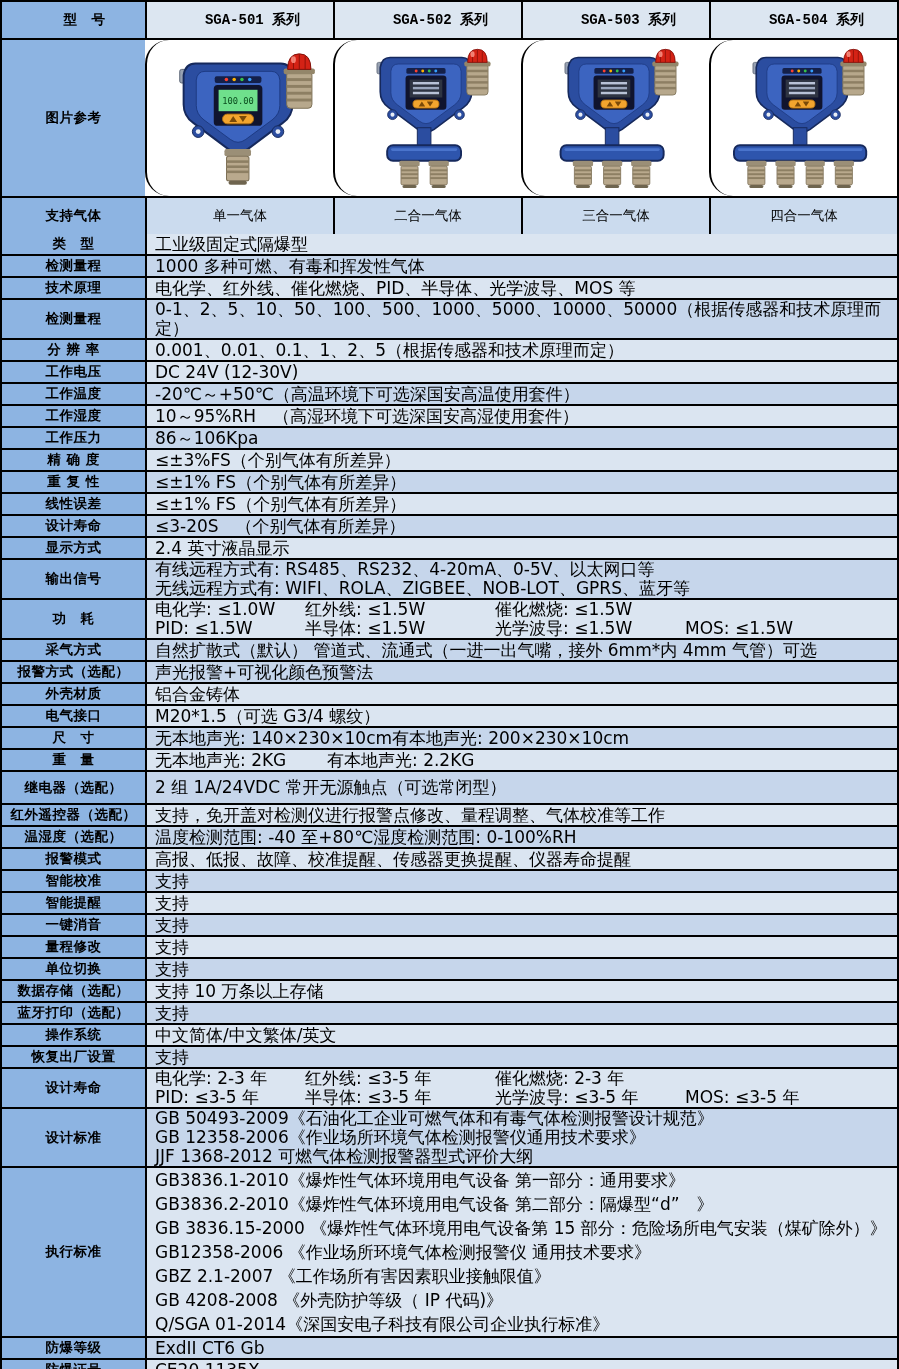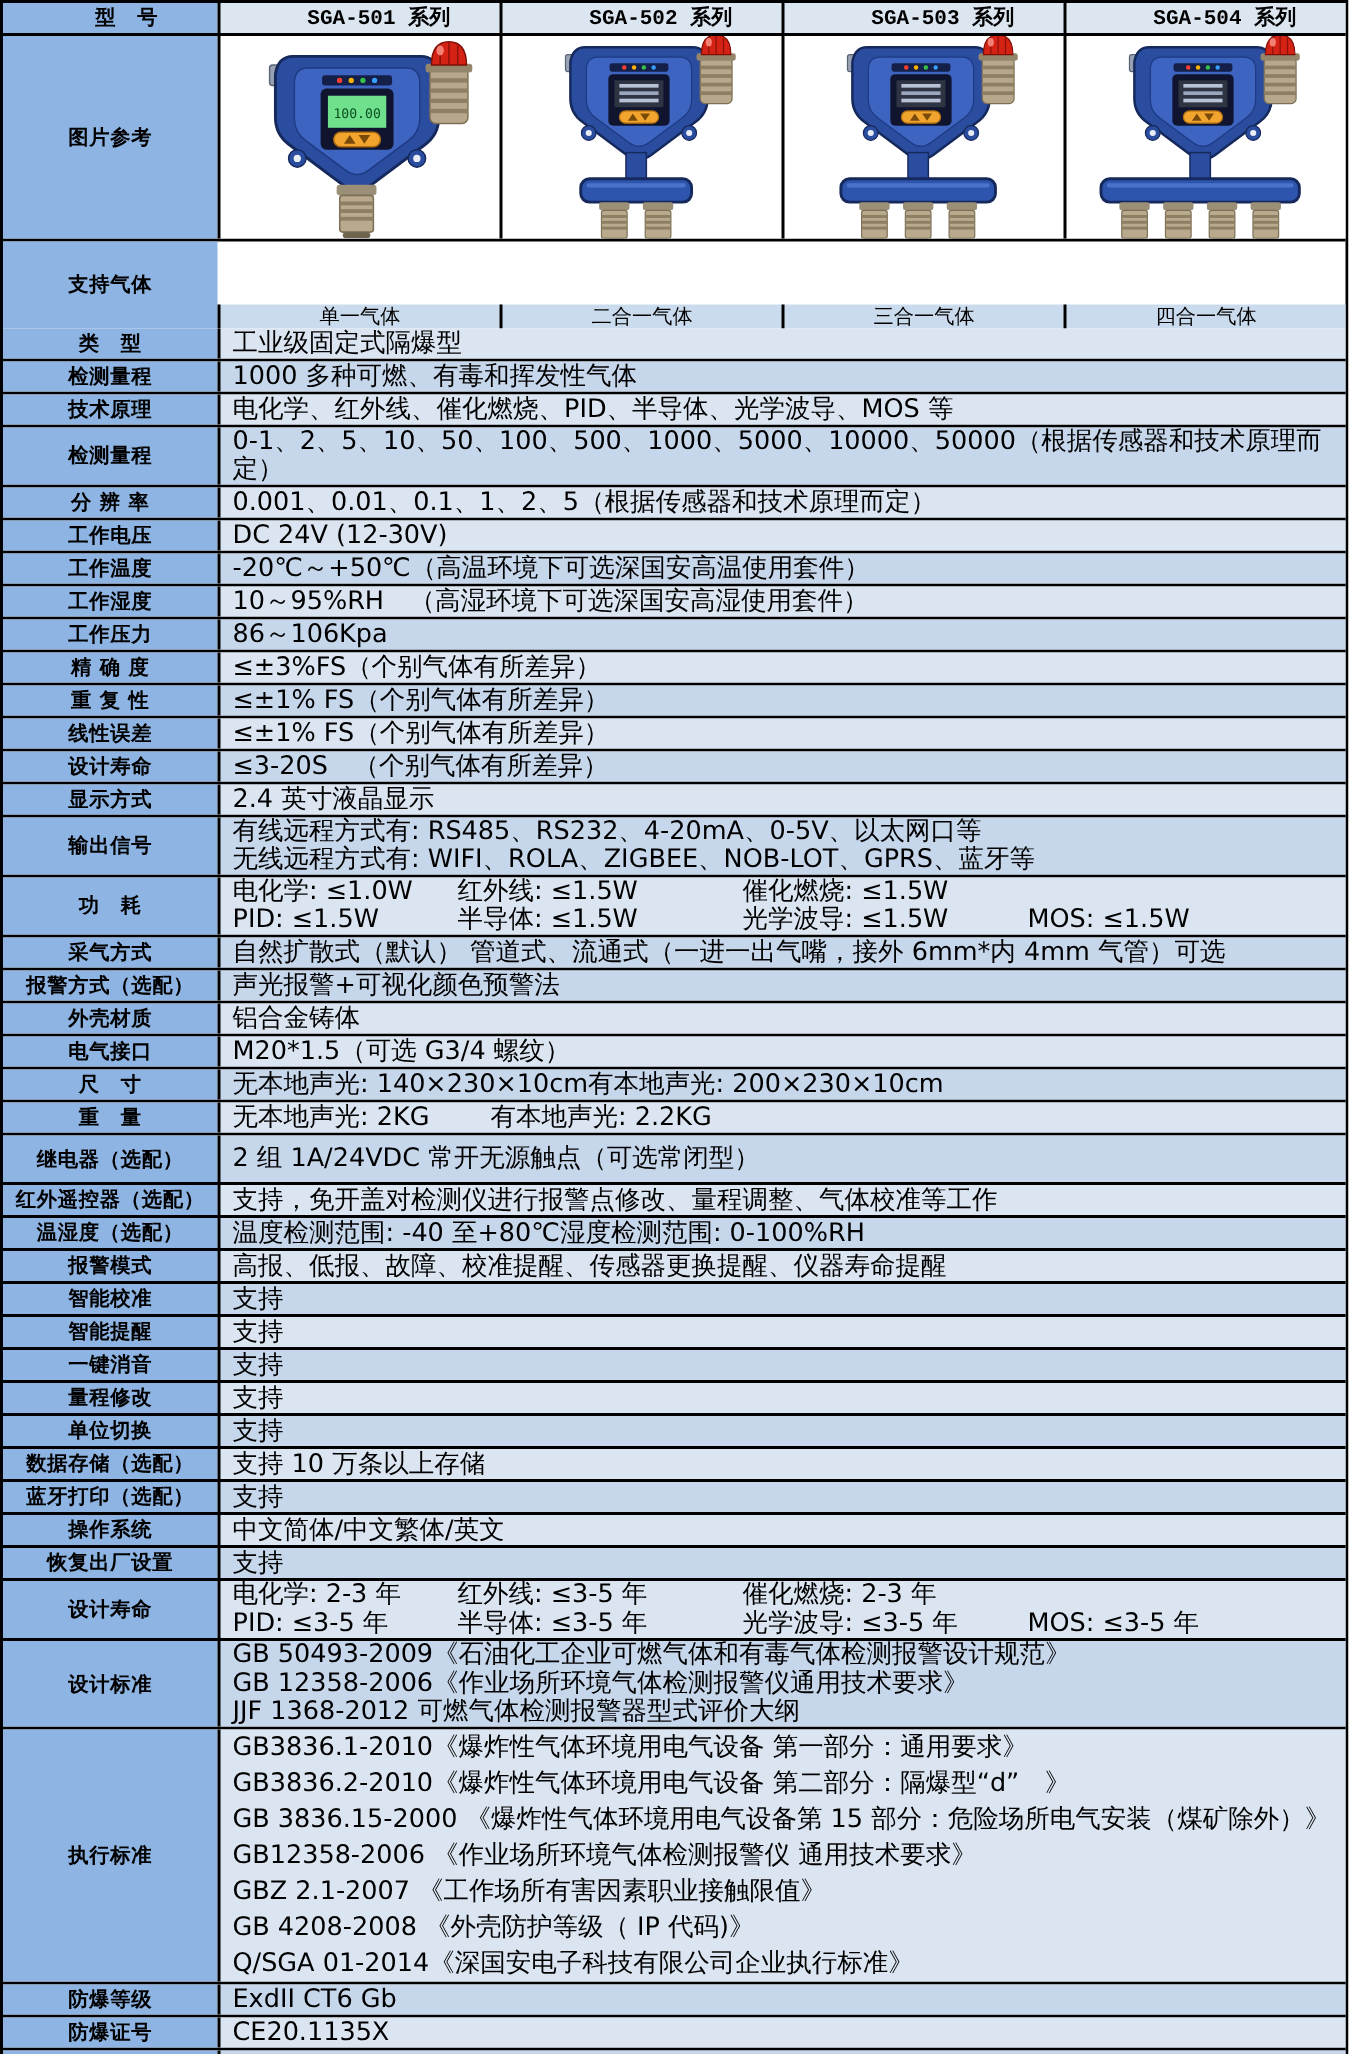--- a/index.html
+++ b/index.html
@@ -39,48 +39,48 @@
   .spec-row.alt .cell.value{background:var(--val-dark);}
   .line{line-height:19px;white-space:pre-wrap;}
   .loose .line{line-height:24px;}
   .tall .cell.value{min-height:31px;}
   .seg{display:inline-block;}
   .cols-a .seg{min-width:150px;}
   .cols-a .seg:nth-child(2){min-width:190px;}
   .cols-a .seg:nth-child(3){min-width:190px;}
   .cols-b .seg{min-width:172px;}
   
-  .header-row .cell{height:20px;padding-left:25px;}
+  .header-row .cell{height:36px;padding-left:25px;}
   .header-row .cell.label{height:auto;}
   .header-row .model{
     flex:1 1 0;
     border-left:2px solid var(--border);
     background:var(--model-bg);
     display:flex;align-items:center;justify-content:center;
     font-weight:bold;font-size:14px;
     font-family:Liberation Mono, monospace;
   }
   
   .image-row .img-cell{
     flex:1 1 0;
     border-left:2px solid var(--border);
     background:#ffffff;
-    height:135px;
+    height:156px;
     display:flex;align-items:center;justify-content:center;
     overflow:hidden;
+    border-radius:24px;
   }
   
   .support-row .sup-cell{
     flex:1 1 0;
     border-left:2px solid var(--border);
     background:var(--support-bg);
-    height:16px;
+    height:36px;
     display:flex;align-items:center;justify-content:center;
     font-size:13.5px;
-    margin-top:42px;
   }
 </style>
 </head>
 <body>
 
 <div class="spec-table">
 
   <div class="row header-row">
     <div class="cell label">型　号</div>
     <div class="cell model">SGA-501 系列</div>

